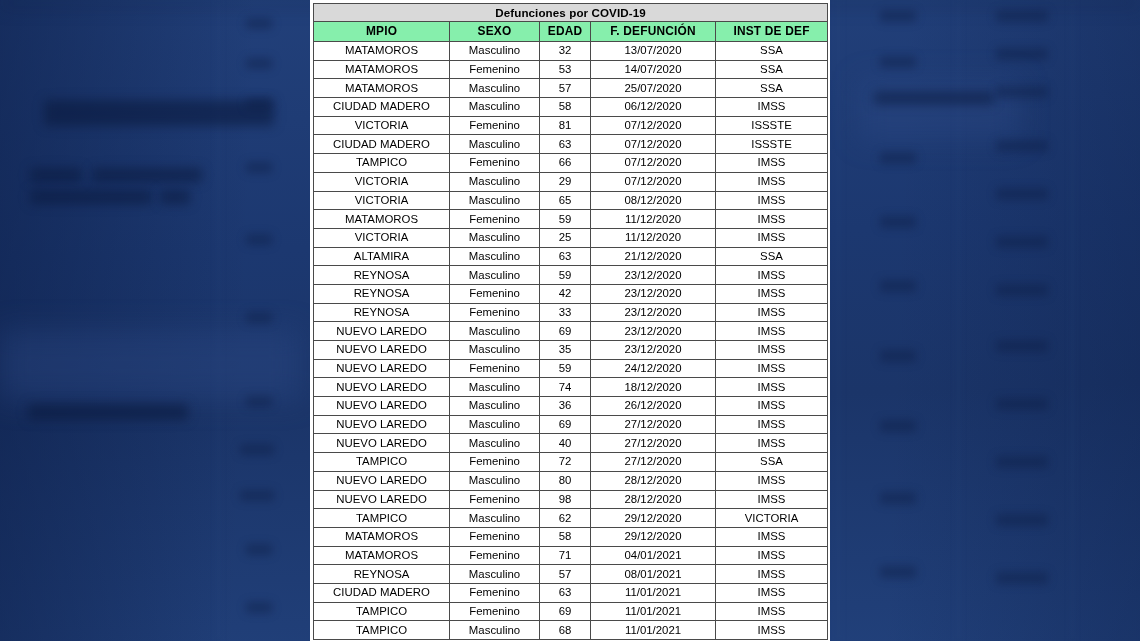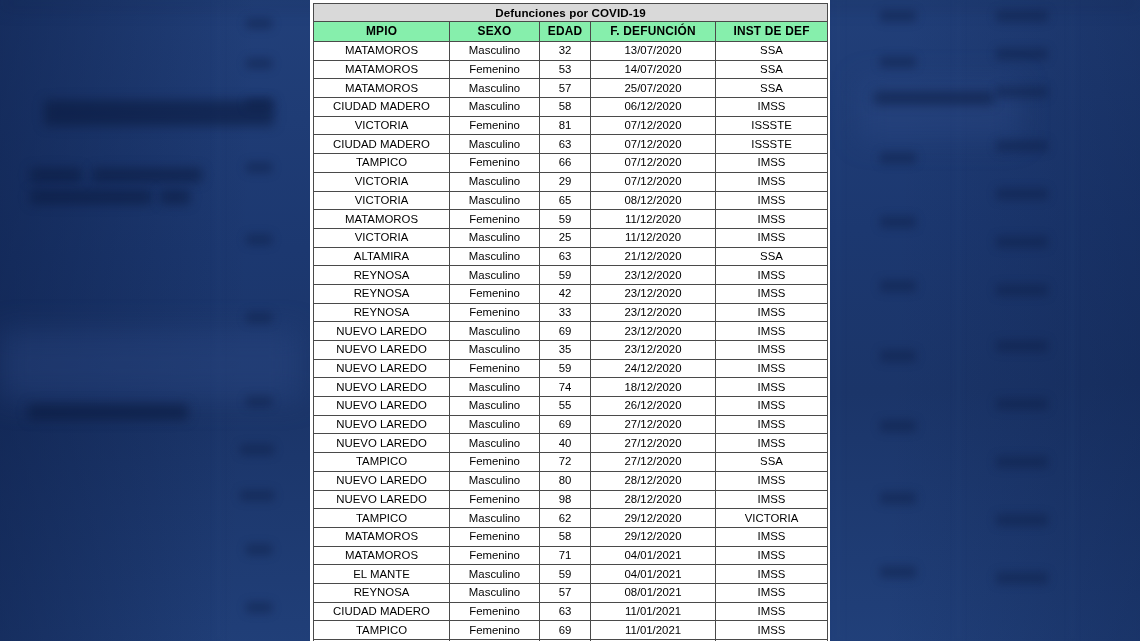--- a/index.html
+++ b/index.html
@@ -325,21 +325,21 @@
           <tr>
             <td class="cell">NUEVO LAREDO</td>
             <td class="cell">Masculino</td>
             <td class="cell">74</td>
             <td class="cell">18/12/2020</td>
             <td class="cell">IMSS</td>
           </tr>
           <tr>
             <td class="cell">NUEVO LAREDO</td>
             <td class="cell">Masculino</td>
-            <td class="cell">55</td>
+            <td class="cell">36</td>
             <td class="cell">26/12/2020</td>
             <td class="cell">IMSS</td>
           </tr>
           <tr>
             <td class="cell">NUEVO LAREDO</td>
             <td class="cell">Masculino</td>
             <td class="cell">69</td>
             <td class="cell">27/12/2020</td>
             <td class="cell">IMSS</td>
           </tr>
@@ -386,27 +386,20 @@
             <td class="cell">IMSS</td>
           </tr>
           <tr>
             <td class="cell">MATAMOROS</td>
             <td class="cell">Femenino</td>
             <td class="cell">71</td>
             <td class="cell">04/01/2021</td>
             <td class="cell">IMSS</td>
           </tr>
           <tr>
-            <td class="cell">EL MANTE</td>
-            <td class="cell">Masculino</td>
-            <td class="cell">59</td>
-            <td class="cell">04/01/2021</td>
-            <td class="cell">IMSS</td>
-          </tr>
-          <tr>
             <td class="cell">REYNOSA</td>
             <td class="cell">Masculino</td>
             <td class="cell">57</td>
             <td class="cell">08/01/2021</td>
             <td class="cell">IMSS</td>
           </tr>
           <tr>
             <td class="cell">CIUDAD MADERO</td>
             <td class="cell">Femenino</td>
             <td class="cell">63</td>

